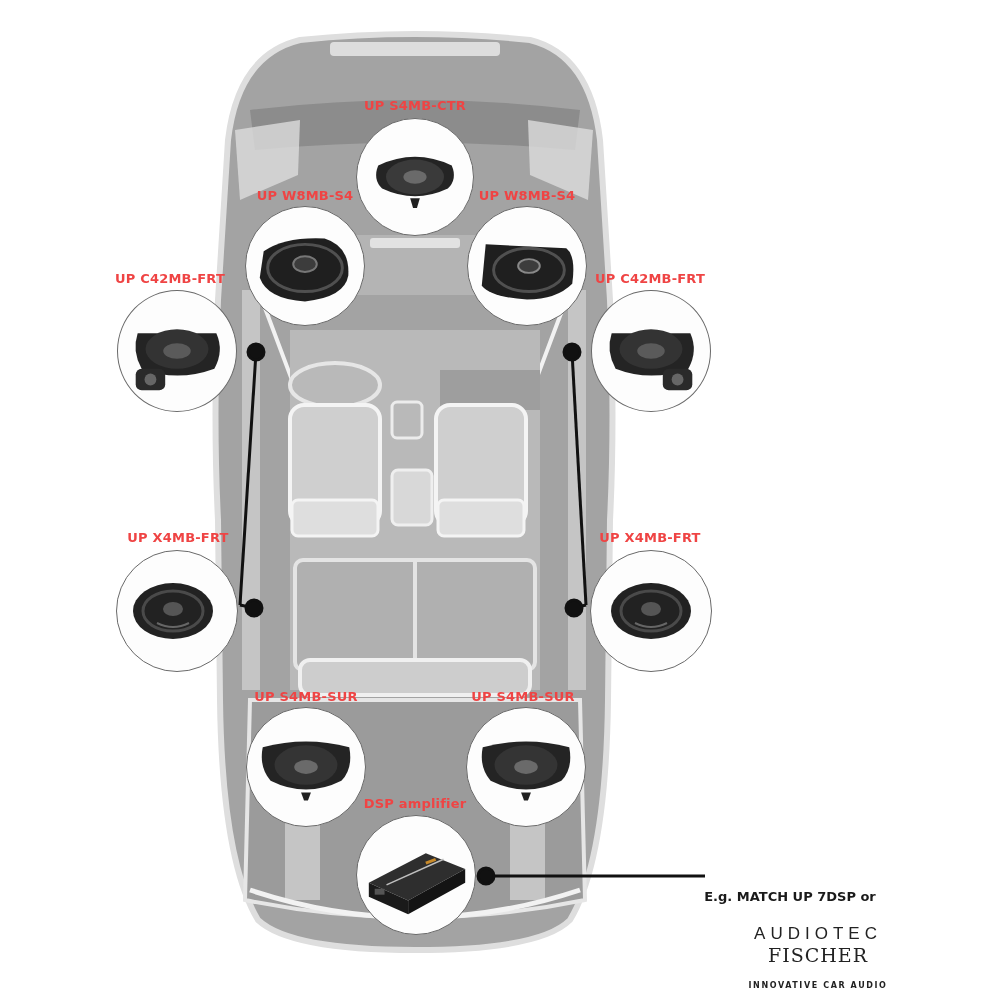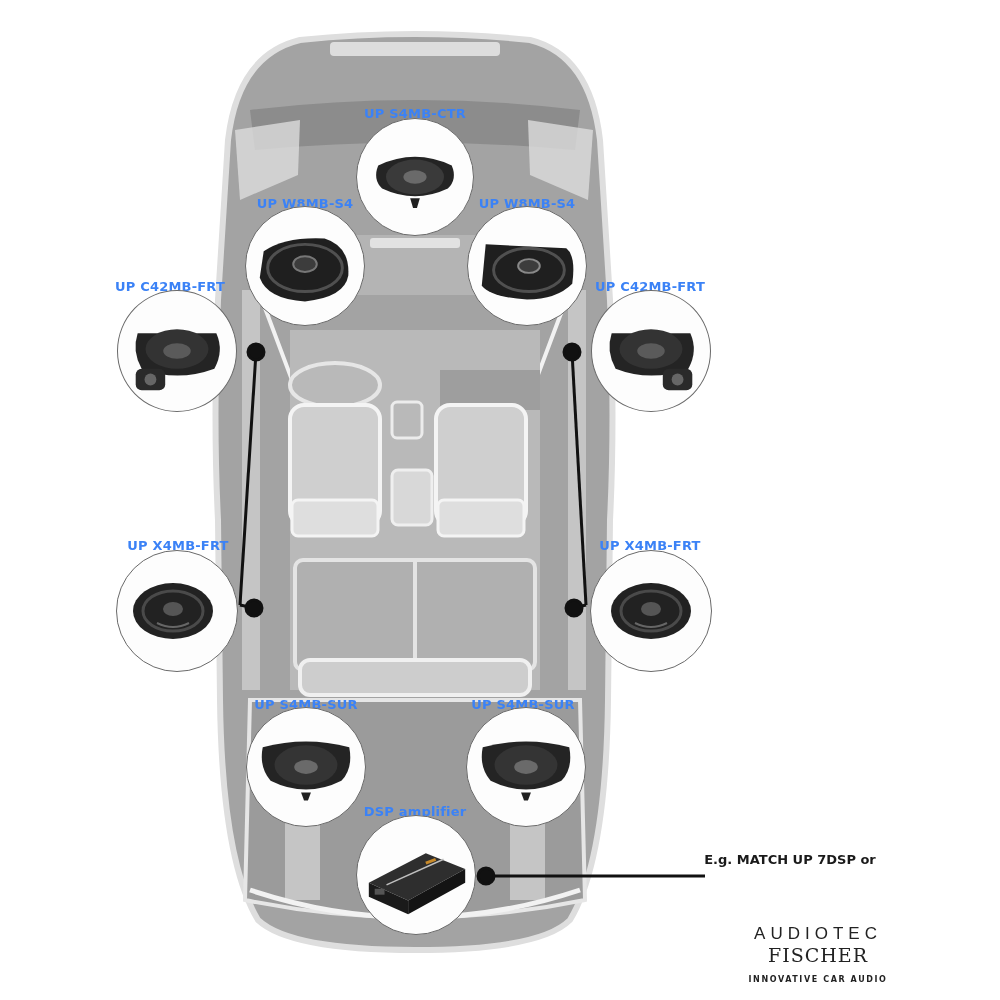--- a/index.html
+++ b/index.html
@@ -1,29 +1,29 @@
 <!DOCTYPE html>
 <html><head>
 <meta charset="utf-8">
 <style>
   html, body { margin:0; padding:0; background:#ffffff; }
   #canvas { position:relative; width:1000px; height:1000px; overflow:hidden; background:#fff;
     font-family:"DejaVu Sans", sans-serif; }
   .car { position:absolute; left:0; top:0; width:1000px; height:1000px; }
-  .label { position:absolute; font-weight:bold; font-size:13px; color:#3b82f6; white-space:nowrap;
-    letter-spacing:0.2px; transform:translateX(-50%);margin-top:8px; }
+  .label { position:absolute; font-weight:bold; font-size:13px; color:#ef4444; white-space:nowrap;
+    letter-spacing:0.2px; transform:translateX(-50%); }
   .bubble { position:absolute; border-radius:50%; background:#fdfdfd; border:1.5px solid #6a6a6a;
     box-sizing:border-box; overflow:hidden; }
   .bubble svg { width:100%; height:100%; display:block; }
-  .amp-note { position:absolute; left:790px; top:847px; width:180px; text-align:center; font-weight:bold;
+  .amp-note { position:absolute; left:790px; top:884px; width:180px; text-align:center; font-weight:bold;
     font-size:13px; color:#1a1a1a; line-height:25px; transform:translateX(-50%); }
   .logo { position:absolute; left:748px; top:925px; width:140px; text-align:center; color:#222; }
   .logo .l1 { font-family:Liberation Sans, sans-serif; font-size:17px; letter-spacing:5px; line-height:18px; }
   .logo .l2 { font-family:"DejaVu Serif", serif; font-size:19px; letter-spacing:1px; line-height:24px; }
-  .logo .l3 { font-family:"DejaVu Sans", sans-serif; font-weight:bold; font-size:8px; letter-spacing:1.6px; margin-top:8px; }
+  .logo .l3 { font-family:"DejaVu Sans", sans-serif; font-weight:bold; font-size:8px; letter-spacing:1.6px; margin-top:14px; }
 </style>
 </head>
 <body>
 
 <div id="canvas">
 
   <svg class="car" viewBox="0 0 1000 1000">
 
     <path d="M300,40 Q415,28 530,40 Q590,55 600,140 L610,300 Q615,420 610,520 L608,700 Q606,860 570,920 Q540,950 415,950 Q290,950 258,920 Q222,860 220,700 L218,520 Q213,420 218,300 L228,140 Q238,55 300,40 Z" fill="#a3a3a3" stroke="#dedede" stroke-width="6"></path>
 

